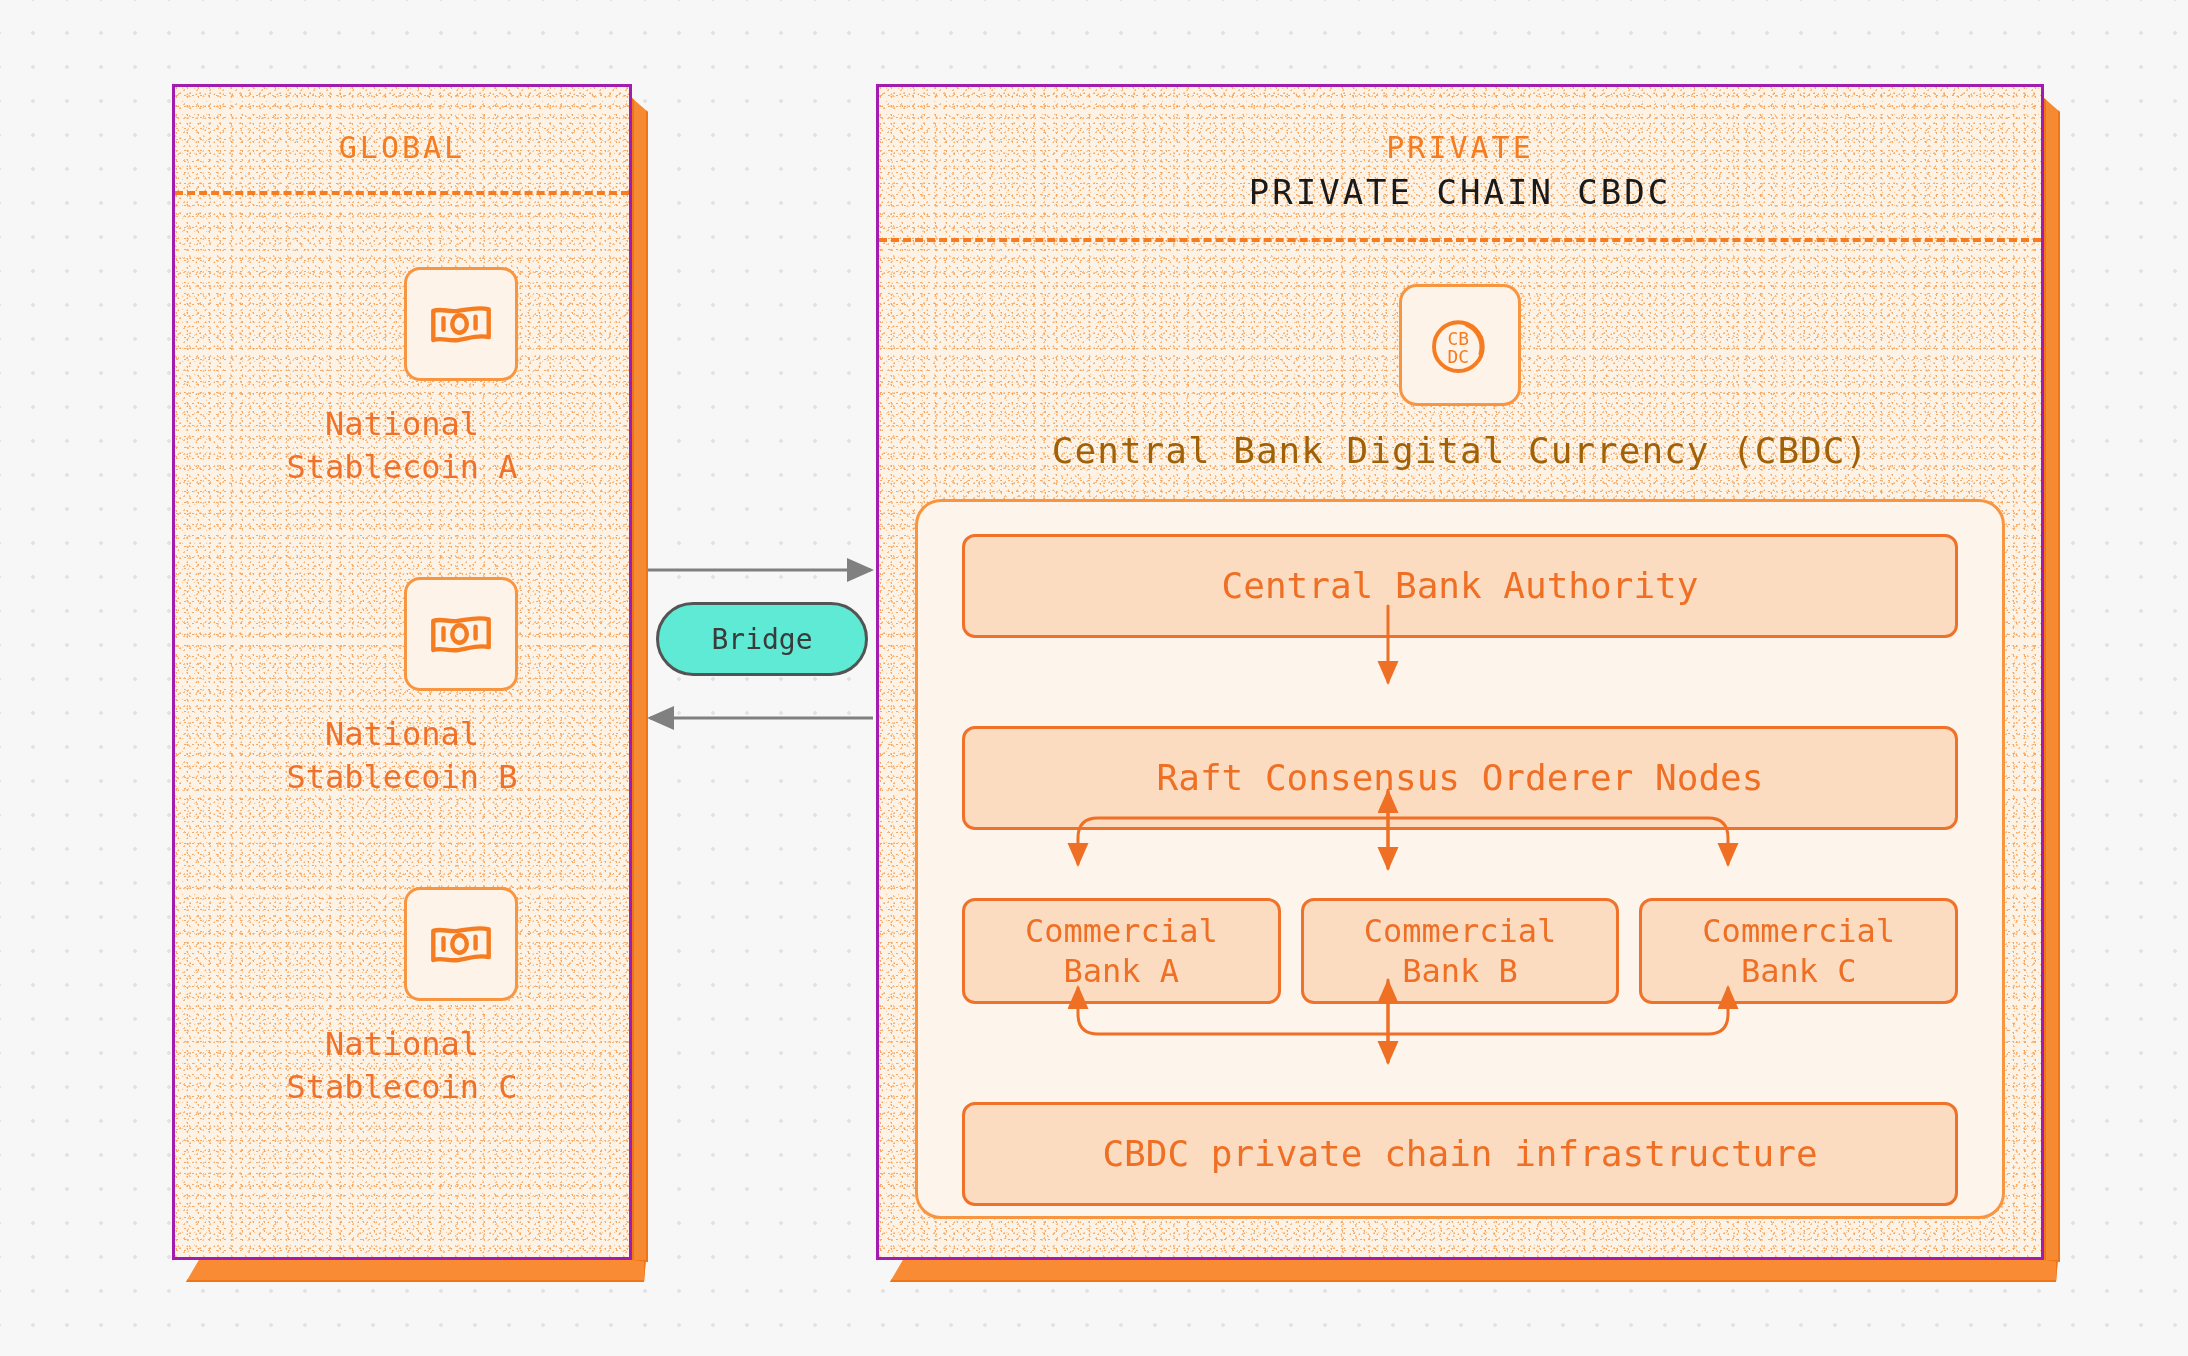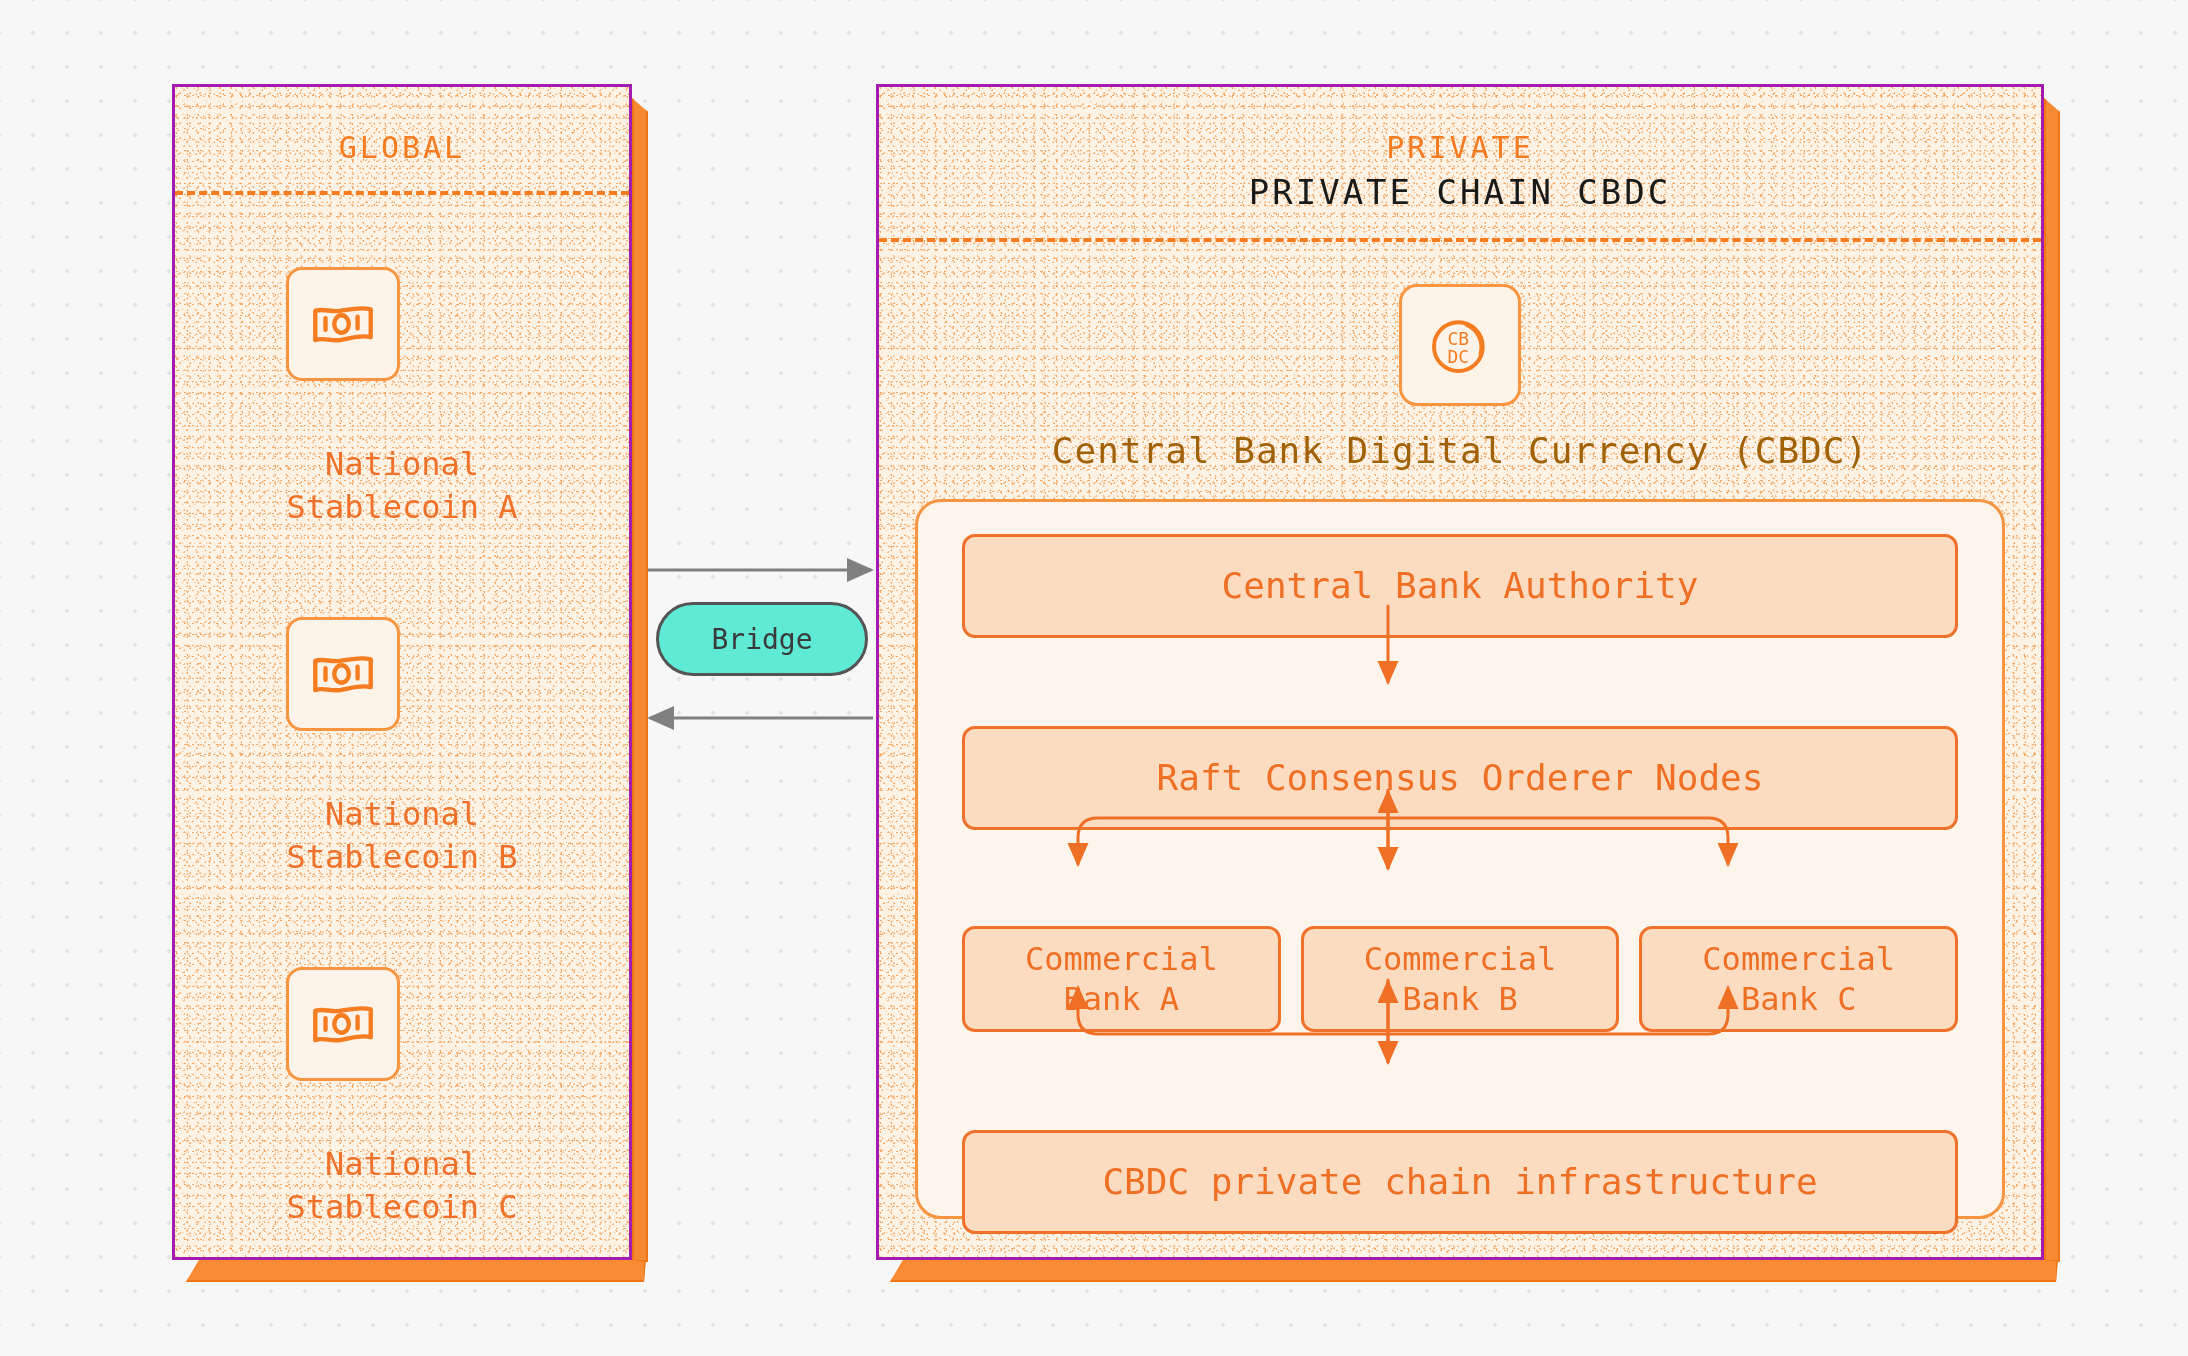--- a/index.html
+++ b/index.html
@@ -97,21 +97,21 @@
   }
 
   
   .coin-list {
     display: flex;
     flex-direction: column;
     align-items: center;
     gap: 88px;
     margin-top: 72px;
   }
-  .coin-item { display: flex; flex-direction: column; align-items: flex-start; gap: 40px; }
+  .coin-item { display: flex; flex-direction: column; align-items: flex-end; }
   .icon-tile {
     width: 114px; height: 114px;
     border: 3px solid #f79541;
     border-radius: 16px;
     background: #fdf3e8;
     display: flex; align-items: center; justify-content: center;
   }
   .coin-label {
     margin-top: 22px;
     color: #f0722a;
@@ -167,21 +167,21 @@
     border: 3px solid #f0722a;
     border-radius: 13px;
     color: #ef6f24;
     display: flex; align-items: center; justify-content: center;
     text-align: center;
     font-size: 36px;
     line-height: 1.25;
   }
   #box-authority { height: 104px; }
   #box-raft      { height: 104px; margin-top: 88px; }
-  .banks-row     { display: flex; gap: 20px; margin-top: 96px; }
+  .banks-row     { display: flex; gap: 20px; margin-top: 68px; }
   .banks-row .node-box { flex: 1; height: 106px; font-size: 32px; }
   #box-infra     { height: 104px; margin-top: 98px; }
 
   .wires { position: absolute; left: 0; top: 0; pointer-events: none; }
 </style>
 </head>
 <body>
 
 <div class="plinth" id="plinth-global"></div>
 <div class="plinth-side" id="side-global"></div>

